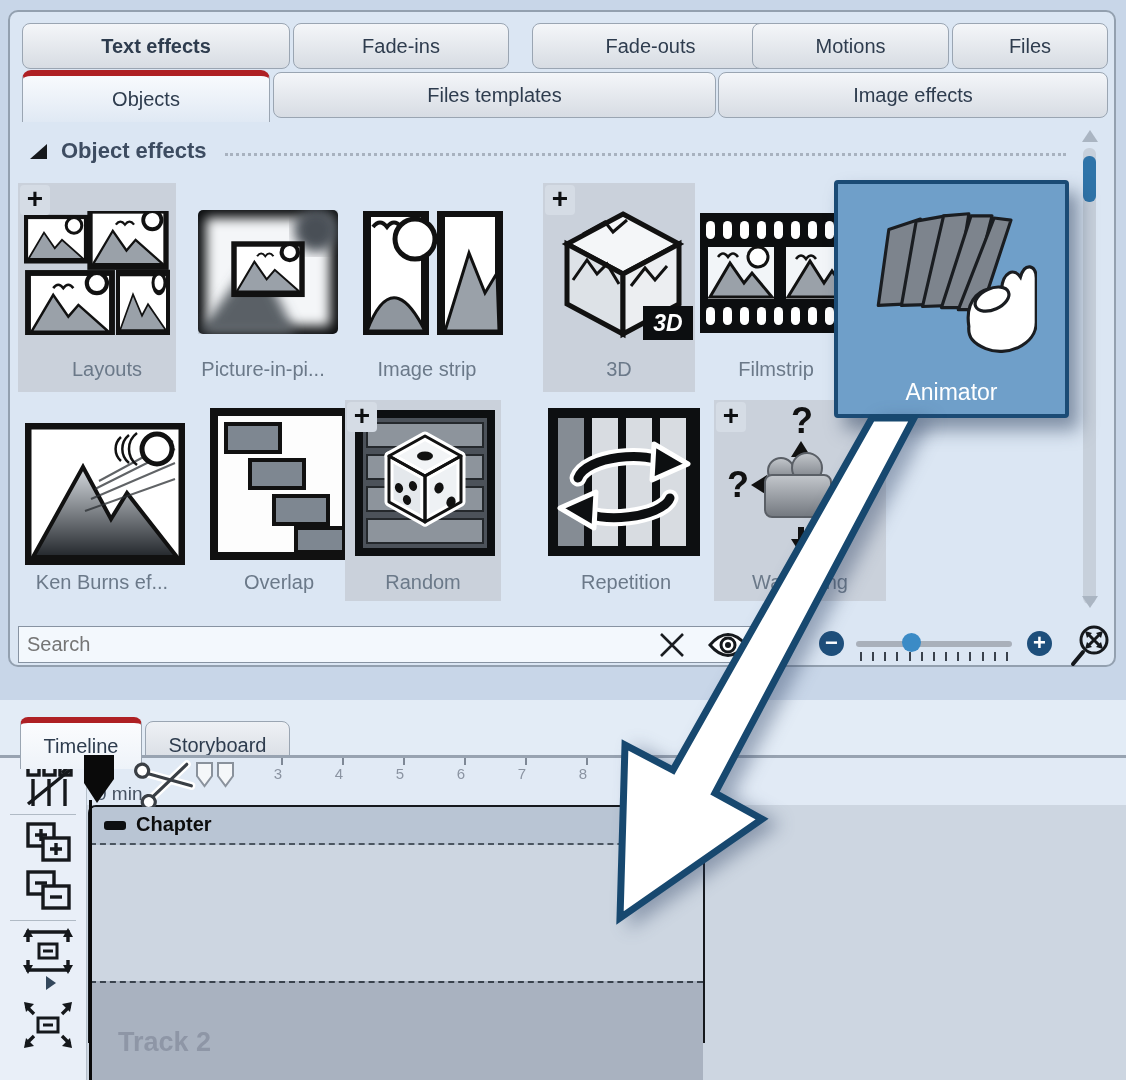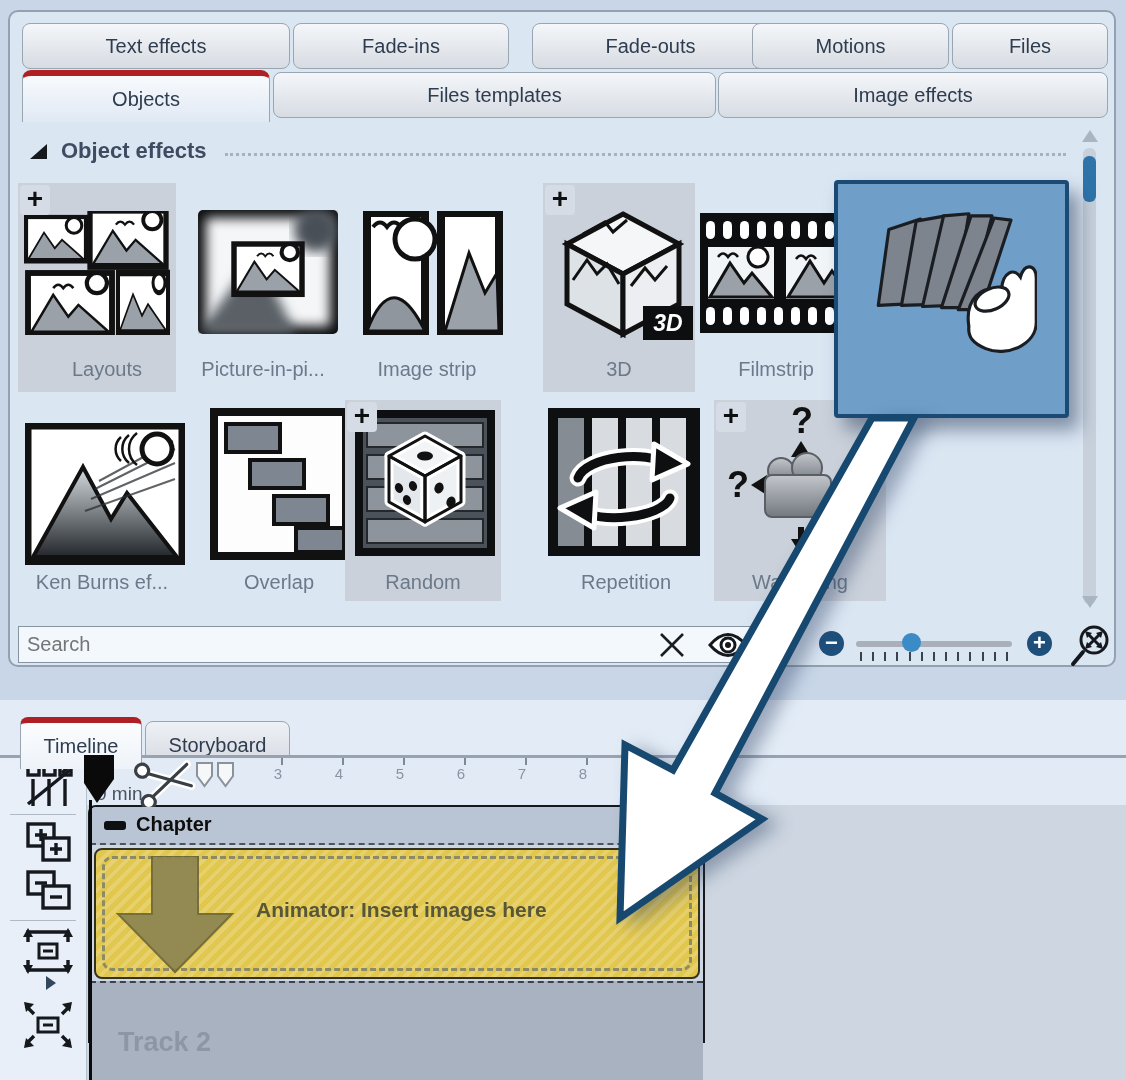--- a/index.html
+++ b/index.html
@@ -80,21 +80,21 @@
     border-left:10px solid #33475c;}
   .arrow-overlay{left:0;top:0;width:1126px;height:1080px;z-index:60;pointer-events:none;
     filter:drop-shadow(12px 5px 9px rgba(40,60,95,.4));}
   svg{display:block;}
 </style>
 </head>
 <body>
 
 <div class="abs panel-top"></div>
 
-<div class="tab" style="left:22px;top:23px;width:268px;">
+<div class="tab" style="left:22px;top:23px;width:268px;font-weight:bold;">
     <span>Text effects</span>
   </div>
 <div class="tab" style="left:293px;top:23px;width:216px;">
     <span>Fade-ins</span>
   </div>
 <div class="tab" style="left:512px;top:23px;width:237px;margin-left:20px;">
     <span>Fade-outs</span>
   </div>
 <div class="tab" style="left:752px;top:23px;width:197px;">
     <span>Motions</span>
@@ -398,20 +398,21 @@
     <g fill="#7d848d" stroke="#1a1d21" stroke-width="3" stroke-linejoin="round">
       <polygon points="10,102 20,30 50,20 48,100"></polygon>
       <polygon points="32,102 46,22 74,17 64,101"></polygon>
       <polygon points="52,103 72,17 96,15 82,102"></polygon>
       <polygon points="70,104 98,17 118,17 96,104"></polygon>
       <polygon points="86,106 120,19 136,21 108,106"></polygon>
     </g>
     <path d="M96,122 C92,96 108,82 127,87 C128,70 139,66 145,75 C149,61 160,63 160,76 L160,118 C160,140 131,151 112,143 C100,138 95,132 96,122 Z" fill="#fff" stroke="#1a1d21" stroke-width="3"></path>
     <ellipse cx="118" cy="96" rx="17" ry="10" transform="rotate(-24 118 96)" fill="#fff" stroke="#1a1d21" stroke-width="3"></ellipse>
   </svg>
+  <div class="animator-label">Animator</div>
 </div>
 
 <div class="abs tl-bg"></div>
 <div class="tl-tab active" style="left:20px;top:705px;width:122px;">
     <span>Timeline</span>
   </div>
 <div class="tl-tab" style="left:145px;top:709px;width:145px;">
     <span>Storyboard</span>
   </div>
 <div class="abs tl-hline"></div>
@@ -520,27 +521,20 @@
     <polygon points="22,1 37,1 37,14 29.5,24 22,14" fill="#f5f7f9" stroke="#8a929c" stroke-width="2"></polygon>
   </svg>
 </div>
 
 <div class="abs tl-content"></div>
 <div class="abs chapter-block">
   <div class="chapter-head">
     <div class="chapter-minus"></div>
     <div class="chapter-title">Chapter</div>
   </div>
-  <div class="dropzone">
-    <div class="dropzone-dash"></div>
-    <svg class="abs" style="left:14px;top:6px;" width="130" height="118" viewBox="0 0 130 118">
-      <polygon points="42,0 88,0 88,58 122,58 65,116 8,58 42,58" fill="#8c8551" stroke="#6d6737" stroke-width="2" opacity="0.92"></polygon>
-    </svg>
-    <div class="dz-msg">Animator: Insert images here</div>
-  </div>
   <div class="track2">
     <div class="track2-label">Track 2</div>
   </div>
 </div>
 
 <div class="abs playhead-line"></div>
 <svg class="abs" style="left:84px;top:755px;z-index:7;" width="32" height="50" viewBox="0 0 32 50">
   <polygon points="0,0 30,0 30,24 13,48 0,28" fill="#0a0a0a"></polygon>
 </svg>
 

